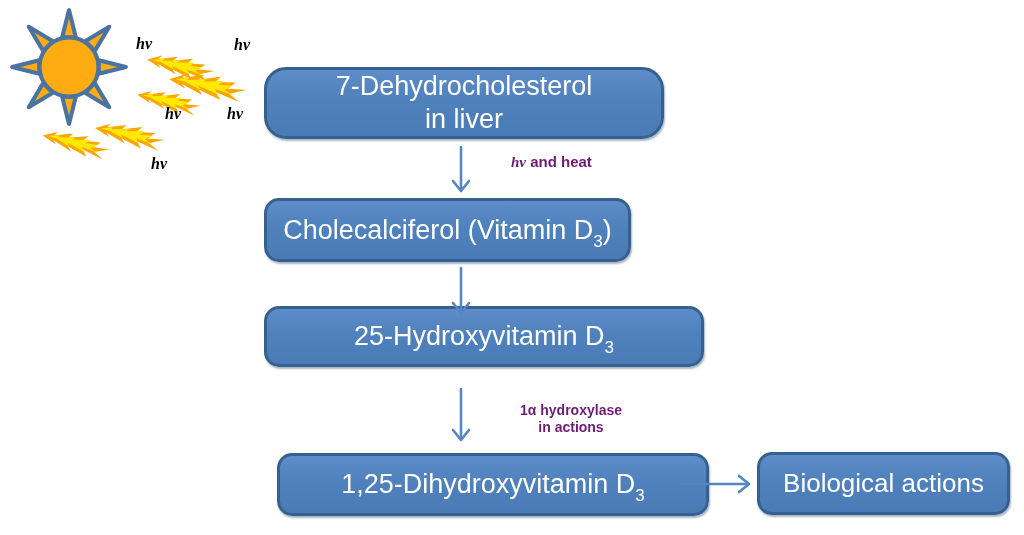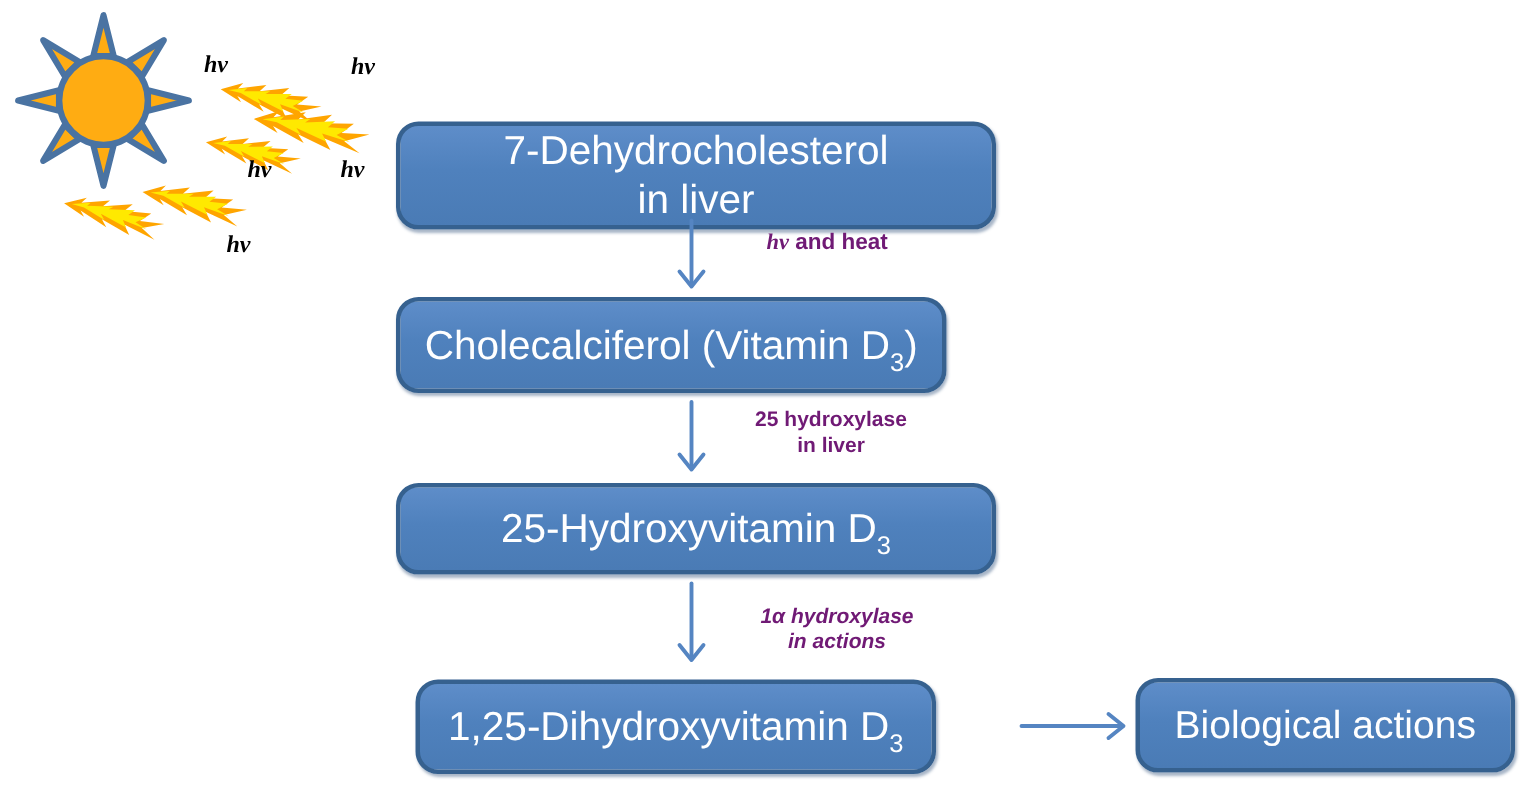--- a/index.html
+++ b/index.html
@@ -96,36 +96,36 @@
     <use href="#boltShape" transform="translate(58,76) rotate(14) scale(0.88)"></use>
     <use href="#boltShape" transform="translate(6,84) rotate(16) scale(0.85)"></use>
   </svg>
 
   <div class="hv" style="left:136px;top:36px;">hv</div>
   <div class="hv" style="left:234px;top:37px;">hv</div>
   <div class="hv" style="left:165px;top:106px;">hv</div>
   <div class="hv" style="left:227px;top:106px;">hv</div>
   <div class="hv" style="left:151px;top:156px;">hv</div>
 
-  <div class="box" style="left:264px;top:81px;width:400px;height:72px;">
+  <div class="box" style="left:264px;top:67px;width:400px;height:72px;border-radius:22px;">
     <div class="box-text">
       <div>7-Dehydrocholesterol</div>
       <div>in liver</div>
     </div>
   </div>
 
   <div class="box" style="left:264px;top:198px;width:367px;height:64px;">
     <div class="box-text"><span>Cholecalciferol (Vitamin D</span><sub>3</sub><span>)</span></div>
   </div>
 
-  <div class="box" style="left:264px;top:322px;width:400px;height:61px;">
+  <div class="box" style="left:264px;top:306px;width:440px;height:61px;">
     <div class="box-text"><span>25-Hydroxyvitamin D</span><sub>3</sub><span></span></div>
   </div>
 
-  <div class="box" style="left:277px;top:453px;width:347px;height:63px;">
+  <div class="box" style="left:277px;top:453px;width:432px;height:63px;">
     <div class="box-text"><span>1,25-Dihydroxyvitamin D</span><sub>3</sub><span></span></div>
   </div>
 
   <div class="box box5" style="left:757px;top:452px;width:253px;height:63px;">
     <div class="box-text"><span>Biological actions</span></div>
   </div>
 
   <svg class="abs" style="left:0;top:0;pointer-events:none;" width="1024" height="535" viewBox="0 0 1024 535">
     <g stroke="#5585c2" stroke-width="2.6" fill="none" stroke-linecap="round" stroke-linejoin="round">
 
@@ -140,23 +140,19 @@
 
       <line x1="681" y1="484" x2="746" y2="484"></line>
       <polyline points="739,476 749,484 739,492"></polyline>
     </g>
   </svg>
 
   <div class="alabel" style="left:511px;top:153px;text-align:left;font-size:15px;">
     <span class="ph">hv</span><span> and heat</span>
   </div>
 
-  <div class="alabel" style="left:497px;top:271px;width:114px;">
-    <div>25 hydroxylase</div>
-    <div>in liver</div>
-  </div>
 
-  <div class="alabel" style="left:495px;top:402px;width:126px;font-style:italic;">
+  <div class="alabel" style="left:508px;top:402px;width:126px;">
     <div>1α hydroxylase</div>
     <div>in actions</div>
   </div>
 
 </div>
 
 </body></html>

